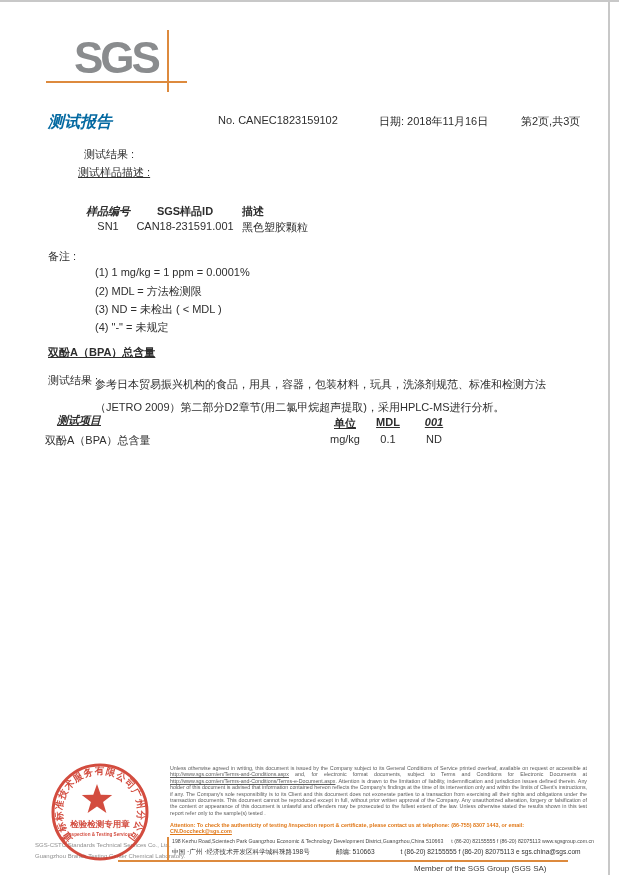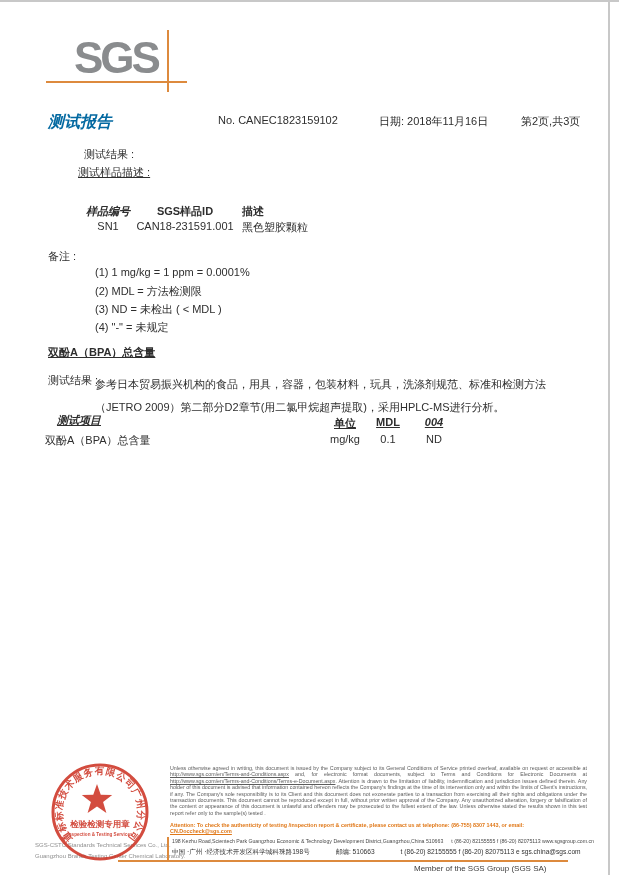--- a/index.html
+++ b/index.html
@@ -114,21 +114,21 @@
   <div class="note-line n3 t11">(4) "-" = 未规定</div>
 
   <div class="bpa-heading">双酚A（BPA）总含量</div>
   <div class="lbl-method t11">测试结果 :</div>
   <div class="method-text">参考日本贸易振兴机构的食品，用具，容器，包装材料，玩具，洗涤剂规范、标准和检测方法（JETRO 2009）第二部分D2章节(用二氯甲烷超声提取)，采用HPLC-MS进行分析。</div>
 
   <div>
     <div class="rt-h1 t11">测试项目</div>
     <div class="rt-h2 t11">单位</div>
     <div class="rt-h3 t11">MDL</div>
-    <div class="rt-h4 t11">004</div>
+    <div class="rt-h4 t11">001</div>
     <div class="rt-c1 t11">双酚A（BPA）总含量</div>
     <div class="rt-c2 t11">mg/kg</div>
     <div class="rt-c3 t11">0.1</div>
     <div class="rt-c4 t11">ND</div>
   </div>
 
   <div class="legal"><span>Unless otherwise agreed in writing, this document is issued by the Company subject to its General Conditions of Service printed overleaf, available on request or accessible at </span><span class="lk">http://www.sgs.com/en/Terms-and-Conditions.aspx</span><span> and, for electronic format documents, subject to Terms and Conditions for Electronic Documents at </span><span class="lk">http://www.sgs.com/en/Terms-and-Conditions/Terms-e-Document.aspx</span><span>. Attention is drawn to the limitation of liability, indemnification and jurisdiction issues defined therein. Any holder of this document is advised that information contained hereon reflects the Company's findings at the time of its intervention only and within the limits of Client's instructions, if any. The Company's sole responsibility is to its Client and this document does not exonerate parties to a transaction from exercising all their rights and obligations under the transaction documents. This document cannot be reproduced except in full, without prior written approval of the Company. Any unauthorized alteration, forgery or falsification of the content or appearance of this document is unlawful and offenders may be prosecuted to the fullest extent of the law. Unless otherwise stated the results shown in this test report refer only to the sample(s) tested .</span></div>
 
   <div class="attention"><span>Attention: To check the authenticity of testing /inspection report &amp; certificate, please contact us at telephone: (86-755) 8307 1443, or email: </span><span class="em">CN.Doccheck@sgs.com</span></div>
 

